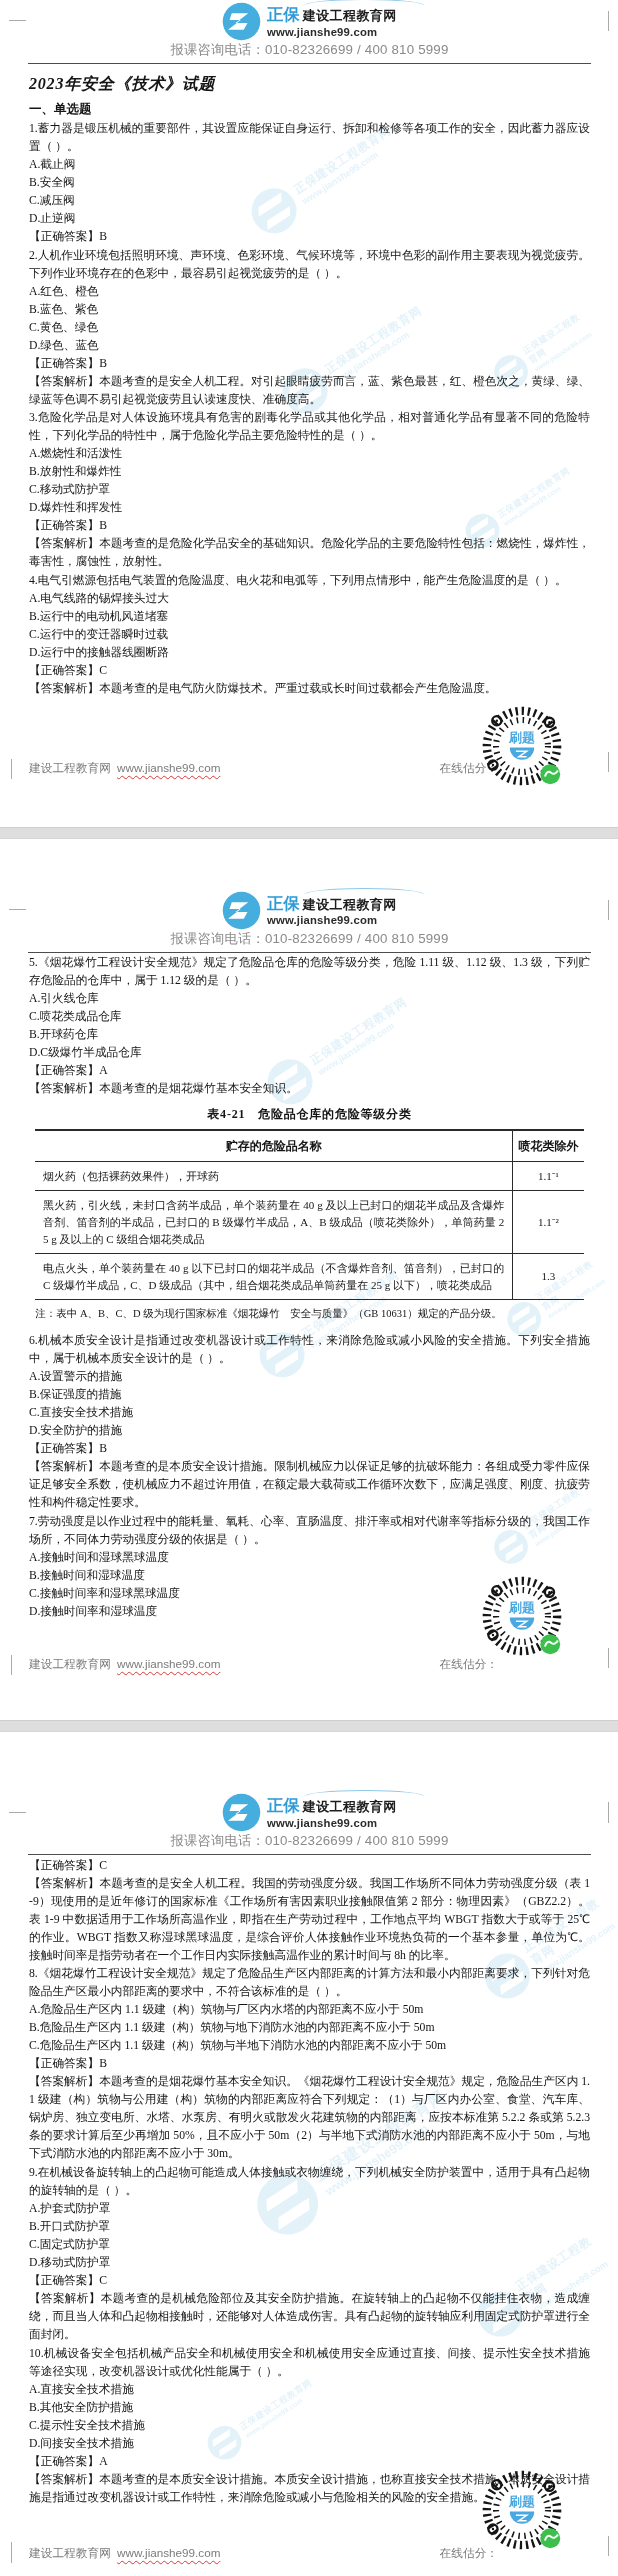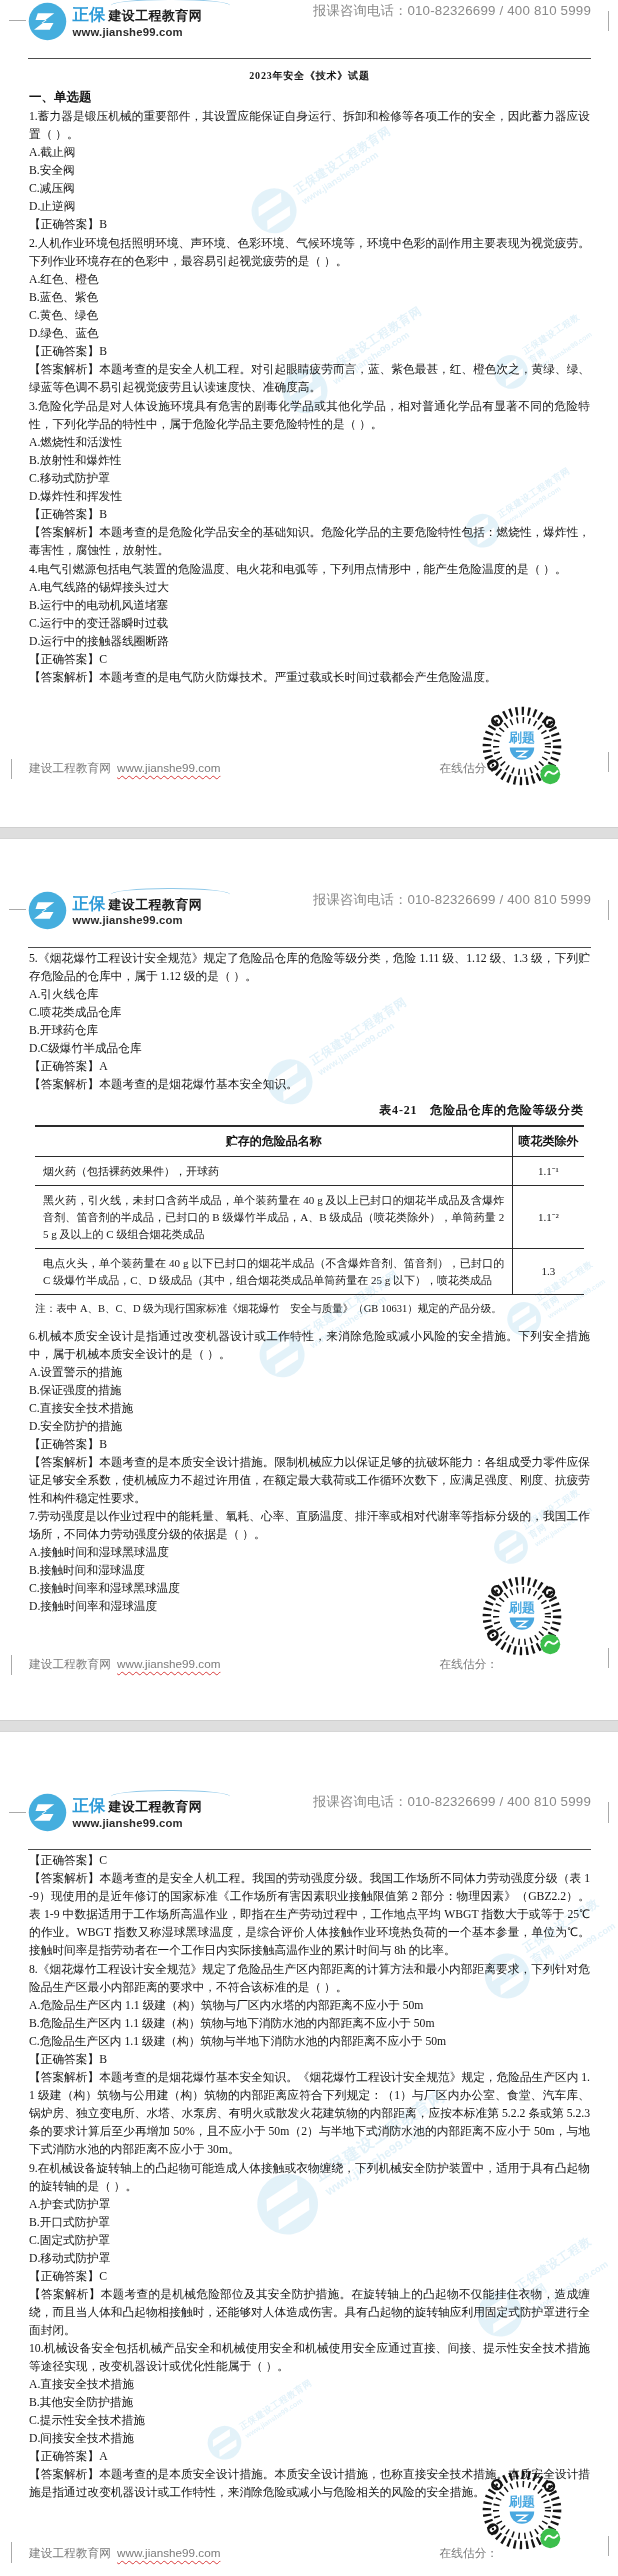--- a/index.html
+++ b/index.html
@@ -5,41 +5,41 @@
   html,body{margin:0;padding:0;background:#ffffff;}
   body{width:619px;font-family:"Liberation Serif",serif;color:#151515;}
   .page{position:relative;width:619px;background:#fff;overflow:hidden;}
   .page-1{height:827px;}
   .page-2{height:881px;}
   .page-3{height:846px;}
   .page-gap{height:10.2px;background:#dedede;border-top:0.8px solid #cfcfcf;border-bottom:0.8px solid #d6d6d6;}
 
   
   .hdr{margin:0 28px;position:relative;}
-  .hdr-row{display:flex;justify-content:space-between;align-items:flex-start;border-bottom:1.6px solid #4d4d4d;padding-bottom:17px;}
+  .hdr-row{display:flex;justify-content:space-between;align-items:center;border-bottom:1.6px solid #4d4d4d;padding-bottom:2px;flex-direction:column;}
   .logo{display:flex;align-items:center;gap:5.5px;position:relative;}
   .logo-circle{width:39px;height:39px;flex:0 0 aupx;}
   .logo-texts{line-height:1.15;position:relative;}
   .brand-line{display:flex;align-items:baseline;gap:3.1px;position:relative;}
   .brand-prefix{font-family:"Liberation Sans",sans-serif;font-weight:bold;font-size:16.4px;color:#2d9bd8;}
   .brand-name{font-family:"Liberation Sans",sans-serif;font-weight:bold;font-size:13px;color:#1d1d1d;letter-spacing:0.4px;}
   .brand-arc{position:absolute;left:38px;top:-6.3px;width:119px;height:12.5px;border-top:1.6px solid #8fc8e8;border-radius:50%;}
   .brand-url{font-family:"Liberation Sans",sans-serif;font-weight:bold;font-size:11.3px;color:#2b2b2b;letter-spacing:0.2px;margin-top:1.6px;}
   .phone{font-family:"Liberation Sans",sans-serif;font-size:13.3px;color:#8a8a8a;padding-bottom:1.6px;letter-spacing:0.2px;}
 
   
   .content{padding:0 29px;position:relative;}
-  .doc-title{text-align:center;font-weight:bold;font-size:10px;margin:10.2px 0 5.5px 0;letter-spacing:0.8px;}
+  .doc-title{text-align:left;font-weight:bold;font-size:16px;margin:10.2px 0 5.5px 0;letter-spacing:0.8px;font-style:italic;}
   .section-heading{font-weight:bold;font-size:12.5px;margin:3.1px 0 2.3px 0;}
   p.line{margin:0;font-size:11.7px;line-height:18px;text-align:justify;word-break:break-all;}
   .q{margin:0 0 0.8px 0;}
 
   
   .tbl-wrap{margin:7.8px 6.3px 11px 6.3px;}
-  .tbl-caption{text-align:right;font-weight:bold;font-size:12px;margin:3.1px 0 6.3px 0;letter-spacing:0.8px;}
+  .tbl-caption{text-align:center;font-weight:bold;font-size:12px;margin:3.1px 0 6.3px 0;letter-spacing:0.8px;}
   table.danger{width:100%;border-collapse:collapse;border-top:2.3px double #2a2a2a;border-bottom:1.6px solid #2a2a2a;font-size:11px;}
   table.danger th{font-weight:bold;font-size:12px;padding:6.3px 4.7px;border-bottom:1.6px solid #2a2a2a;}
   table.danger td{padding:5.5px 7.8px;border-bottom:1.2px solid #2a2a2a;line-height:17px;text-align:justify;word-break:break-all;}
   table.danger tr:last-child td{border-bottom:none;}
   table.danger .col-level{width:55px;border-left:1.2px solid #2a2a2a;text-align:center;}
   .tbl-note{font-size:10.5px;margin:5.5px 0 0 0;line-height:15.6px;}
 
   
   .page-footer{position:absolute;left:29px;right:29px;display:flex;align-items:baseline;font-family:"Liberation Sans",sans-serif;font-size:11.7px;color:#7b7b7b;}
   .footer-site{margin-right:6.3px;}

